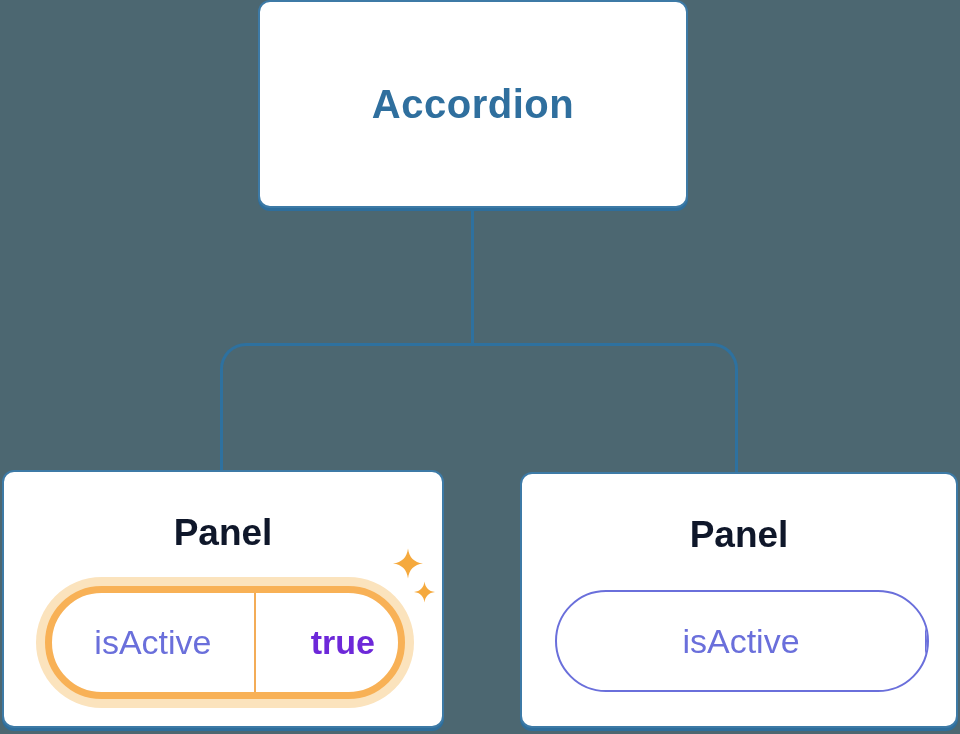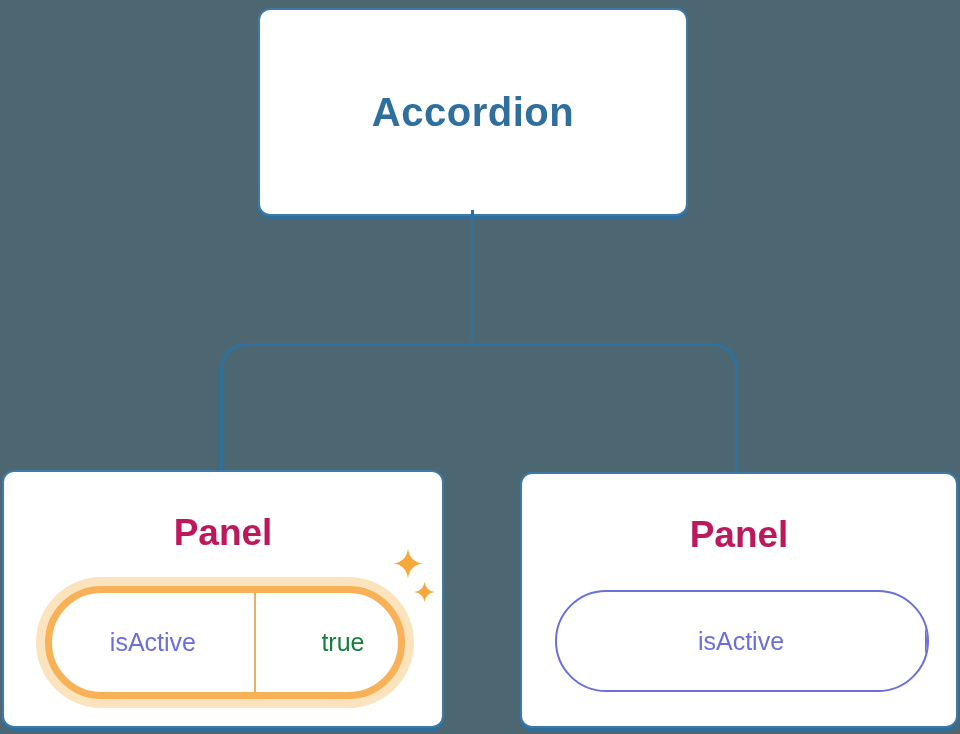--- a/index.html
+++ b/index.html
@@ -24,21 +24,21 @@
   .node-box {
     position: absolute;
     background: #ffffff;
     border: 2px solid #3d7aa6;
     border-radius: 12px;
     box-shadow: 0 3px 0 #2e6e9c;
     box-sizing: border-box;
   }
   .root-box {
     left: 258px;
-    top: 8px;
+    top: 0;
     width: 430px;
     height: 208px;
     display: flex;
     align-items: center;
     justify-content: center;
   }
   .root-label {
     color: #2f6f9e;
     font-size: 40px;
     font-weight: 600;
@@ -82,21 +82,21 @@
     top: 472px;
     width: 438px;
     height: 256px;
   }
   .panel-title {
     position: absolute;
     top: 40px;
     left: 0;
     width: 100%;
     text-align: center;
-    color: #be185d;
+    color: #0f172a;
     font-size: 37px;
     font-weight: 600;
   }
 
   
   .state-pill {
     position: absolute;
     box-sizing: border-box;
     background: #ffffff;
     border-radius: 999px;
@@ -116,28 +116,28 @@
     left: 33px;
     top: 116px;
     width: 374px;
     height: 102px;
     border: 2px solid #6a6fdb;
   }
   .pill-cell {
     display: flex;
     align-items: center;
     justify-content: center;
-    font-size: 25px;
+    font-size: 34px;
     color: #6a6fdb;
   }
   .pill-cell.key   { flex: 1.42; }
   .pill-cell.value { flex: 1; }
   .pill-value-bold {
-    font-weight: 400;
-    color: #15803d;
+    font-weight: 700;
+    color: #6d28d9;
     margin-left: 32px;
   }
   .pill-divider {
     width: 2px;
     flex: none;
   }
   .divider-orange { background: #f3ac57; }
   .divider-purple { background: #6a6fdb; }
 
   

